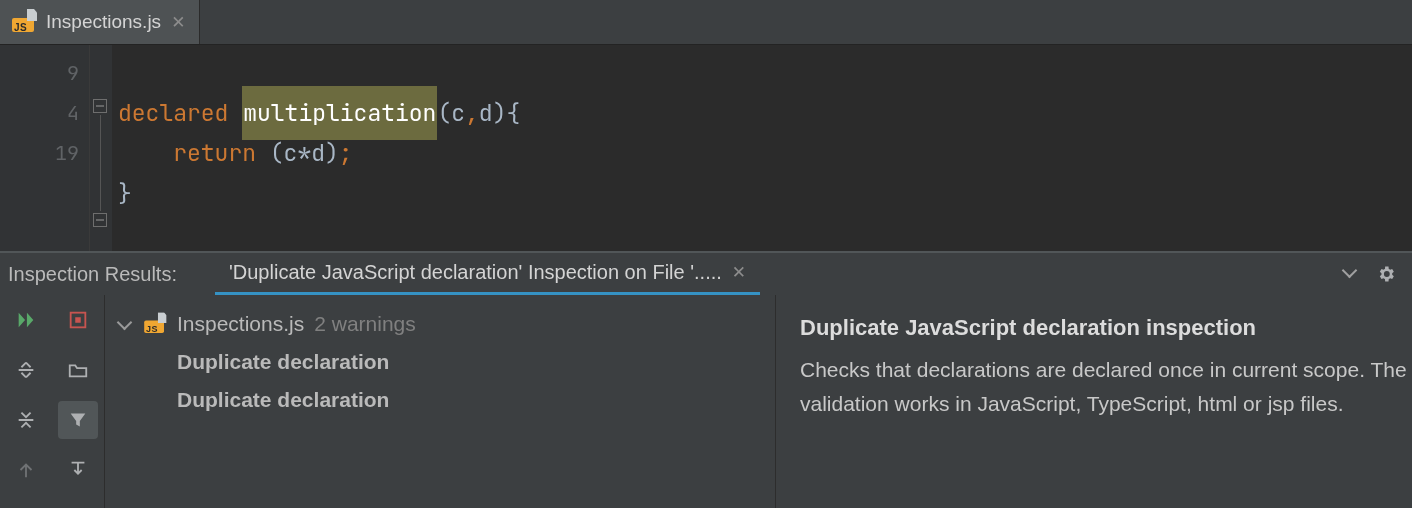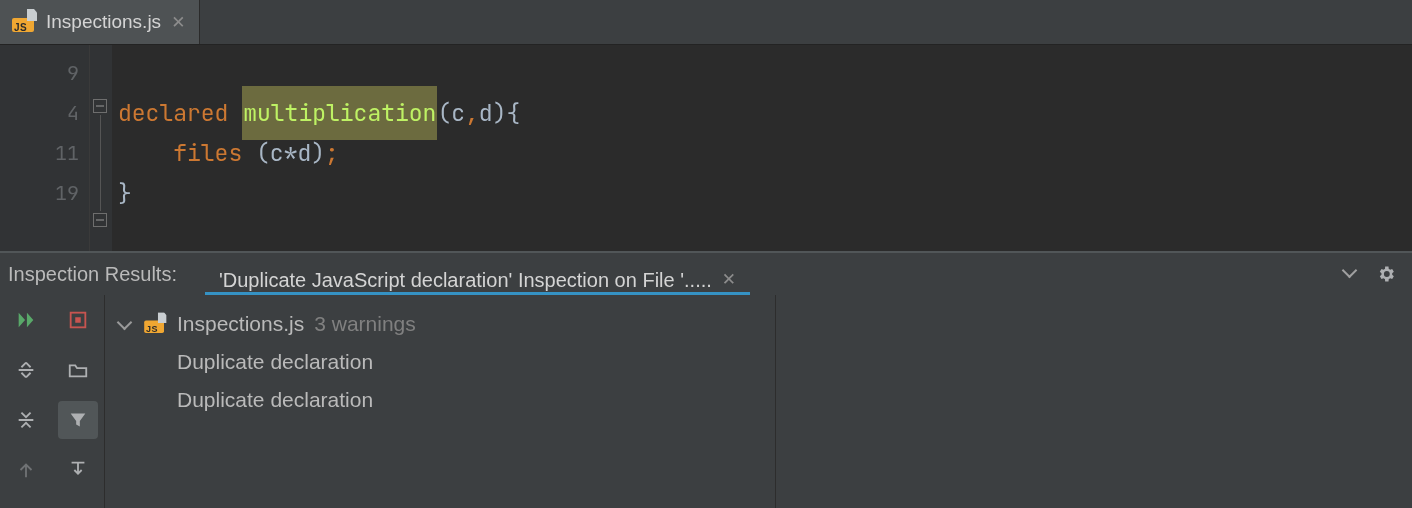--- a/index.html
+++ b/index.html
@@ -109,36 +109,36 @@
   .fold-line{
     position:absolute;left:10px;width:1px;background:#555;
   }
   .code{
     padding:8px 0 0 6px;
     color:var(--punct);
   }
   .code .row{height:40px;white-space:pre;}
   .kw{color:var(--keyword);}
   .fn{color:var(--identifier);}
-  .hl{background:var(--highlight);color:#bef264;padding:12px 1px;}
+  .hl{background:var(--highlight);color:#ffffff;padding:12px 1px;}
   .p{color:var(--punct);}
 
   
   .insp-header{
     height:42px;
     background:var(--bg-panel);
     display:flex;align-items:center;
     border-top:2px solid #515658;
-    gap:2px;
+    gap:12px;
     padding-left:8px;
     position:relative;
   }
   .insp-title{color:var(--text);font-size:20px;margin-right:26px;}
   .insp-tab{
-    height:100%;display:flex;
+    height:100%;display:flex;align-items:center;
     padding:16px 14px;
     color:var(--text-light);font-size:20px;
     border-bottom:3px solid var(--blue);
     box-sizing:border-box;
     gap:10px;
     white-space:nowrap;
   }
   .insp-tab .tab-close{font-size:17px;}
   .hdr-right{
     margin-left:auto;display:flex;align-items:center;
@@ -175,21 +175,21 @@
     border-right:1px solid #2d2d2d;
     padding:10px 0 0 0;
     font-size:21px;
     color:var(--text);
     overflow:hidden;
   }
   .tree-row{
     display:flex;align-items:center;gap:10px;
     height:38px;padding-left:14px;
   }
-  .tree-row.child{padding-left:72px;}
+  .tree-row.child{padding-left:72px;font-weight:bold;}
   .expander{width:14px;height:14px;display:inline-block;position:relative;}
   .expander::before{
     content:"";position:absolute;width:9px;height:9px;
     border-right:2px solid #9a9a9a;border-bottom:2px solid #9a9a9a;
     transform:rotate(45deg);top:0;left:0;
   }
   .tree-row .count{color:var(--text-dim);}
 
   .detail{
     flex:1;padding:16px 0 0 24px;
@@ -209,32 +209,31 @@
       </span>
     <span class="tab-name">Inspections.js</span>
     <span class="tab-close">✕</span>
   </div>
 </div>
 
 <div class="editor">
   <div class="gutter" id="gutter">
       <div class="ln">9</div>
       <div class="ln">4</div>
-      <div class="ln">11</div>
       <div class="ln">19</div>
     </div>
   <div class="fold-col">
     <span class="fold-mark minus" style="top:54px"></span>
     <span class="fold-line" style="top:70px;height:96px"></span>
     <span class="fold-mark minus" style="top:168px"></span>
   </div>
   <div class="code" id="code">
       <div class="row"></div>
       <div class="row"><span class="kw">declared </span><span class="fn hl">multiplication</span><span class="p">(</span><span class="p">c</span><span class="kw">,</span><span class="p">d</span><span class="p">){</span></div>
-      <div class="row"><span class="">    </span><span class="kw">files </span><span class="p">(c</span><span class="p">*</span><span class="p">d)</span><span class="kw">;</span></div>
+      <div class="row"><span class="">    </span><span class="kw">return </span><span class="p">(c</span><span class="p">*</span><span class="p">d)</span><span class="kw">;</span></div>
       <div class="row"><span class="p">}</span></div>
     </div>
 </div>
 
 <div class="insp-header">
   <span class="insp-title">Inspection Results:</span>
   <div class="insp-tab">
     <span>'Duplicate JavaScript declaration' Inspection on File '.....</span>
     <span class="tab-close">✕</span>
   </div>
@@ -293,23 +292,27 @@
     </div>
   </div>
 
   <div class="tree">
     <div class="tree-row">
       <span class="expander"></span>
       <span class="js-icon" style="transform:scale(.9)">
           <span class="page"></span>
         </span>
       <span>Inspections.js</span>
-      <span class="count">3 warnings</span>
+      <span class="count">2 warnings</span>
     </div>
     <div class="tree-row child">
       <span>Duplicate declaration</span>
     </div>
     <div class="tree-row child">
       <span>Duplicate declaration</span>
     </div>
   </div>
 
+  <div class="detail">
+    <div class="detail-title">Duplicate JavaScript declaration inspection</div>
+    <div>Checks that declarations are declared once in current scope. The validation works in JavaScript, TypeScript, html or jsp files.</div>
+  </div>
 </div>
 
 </body></html>

